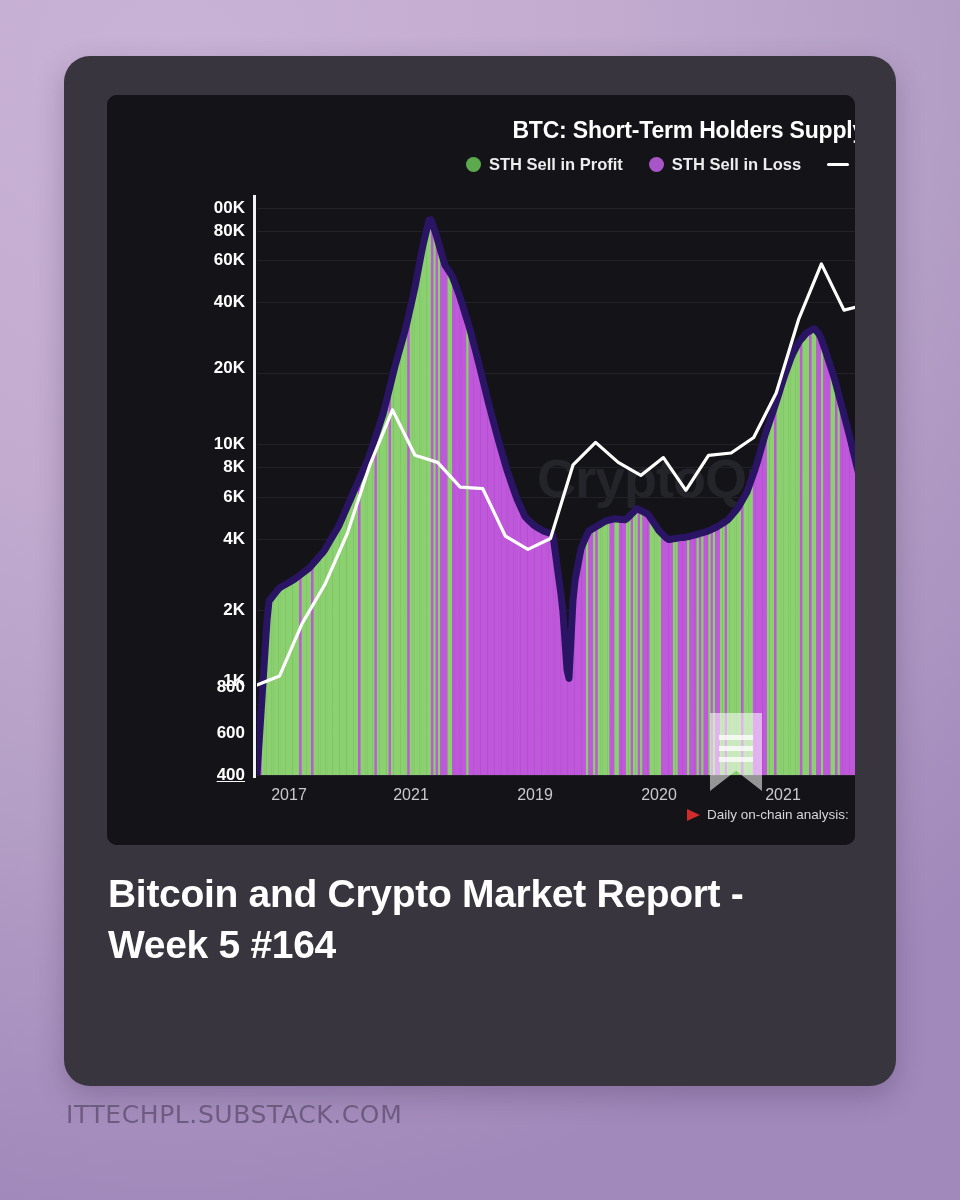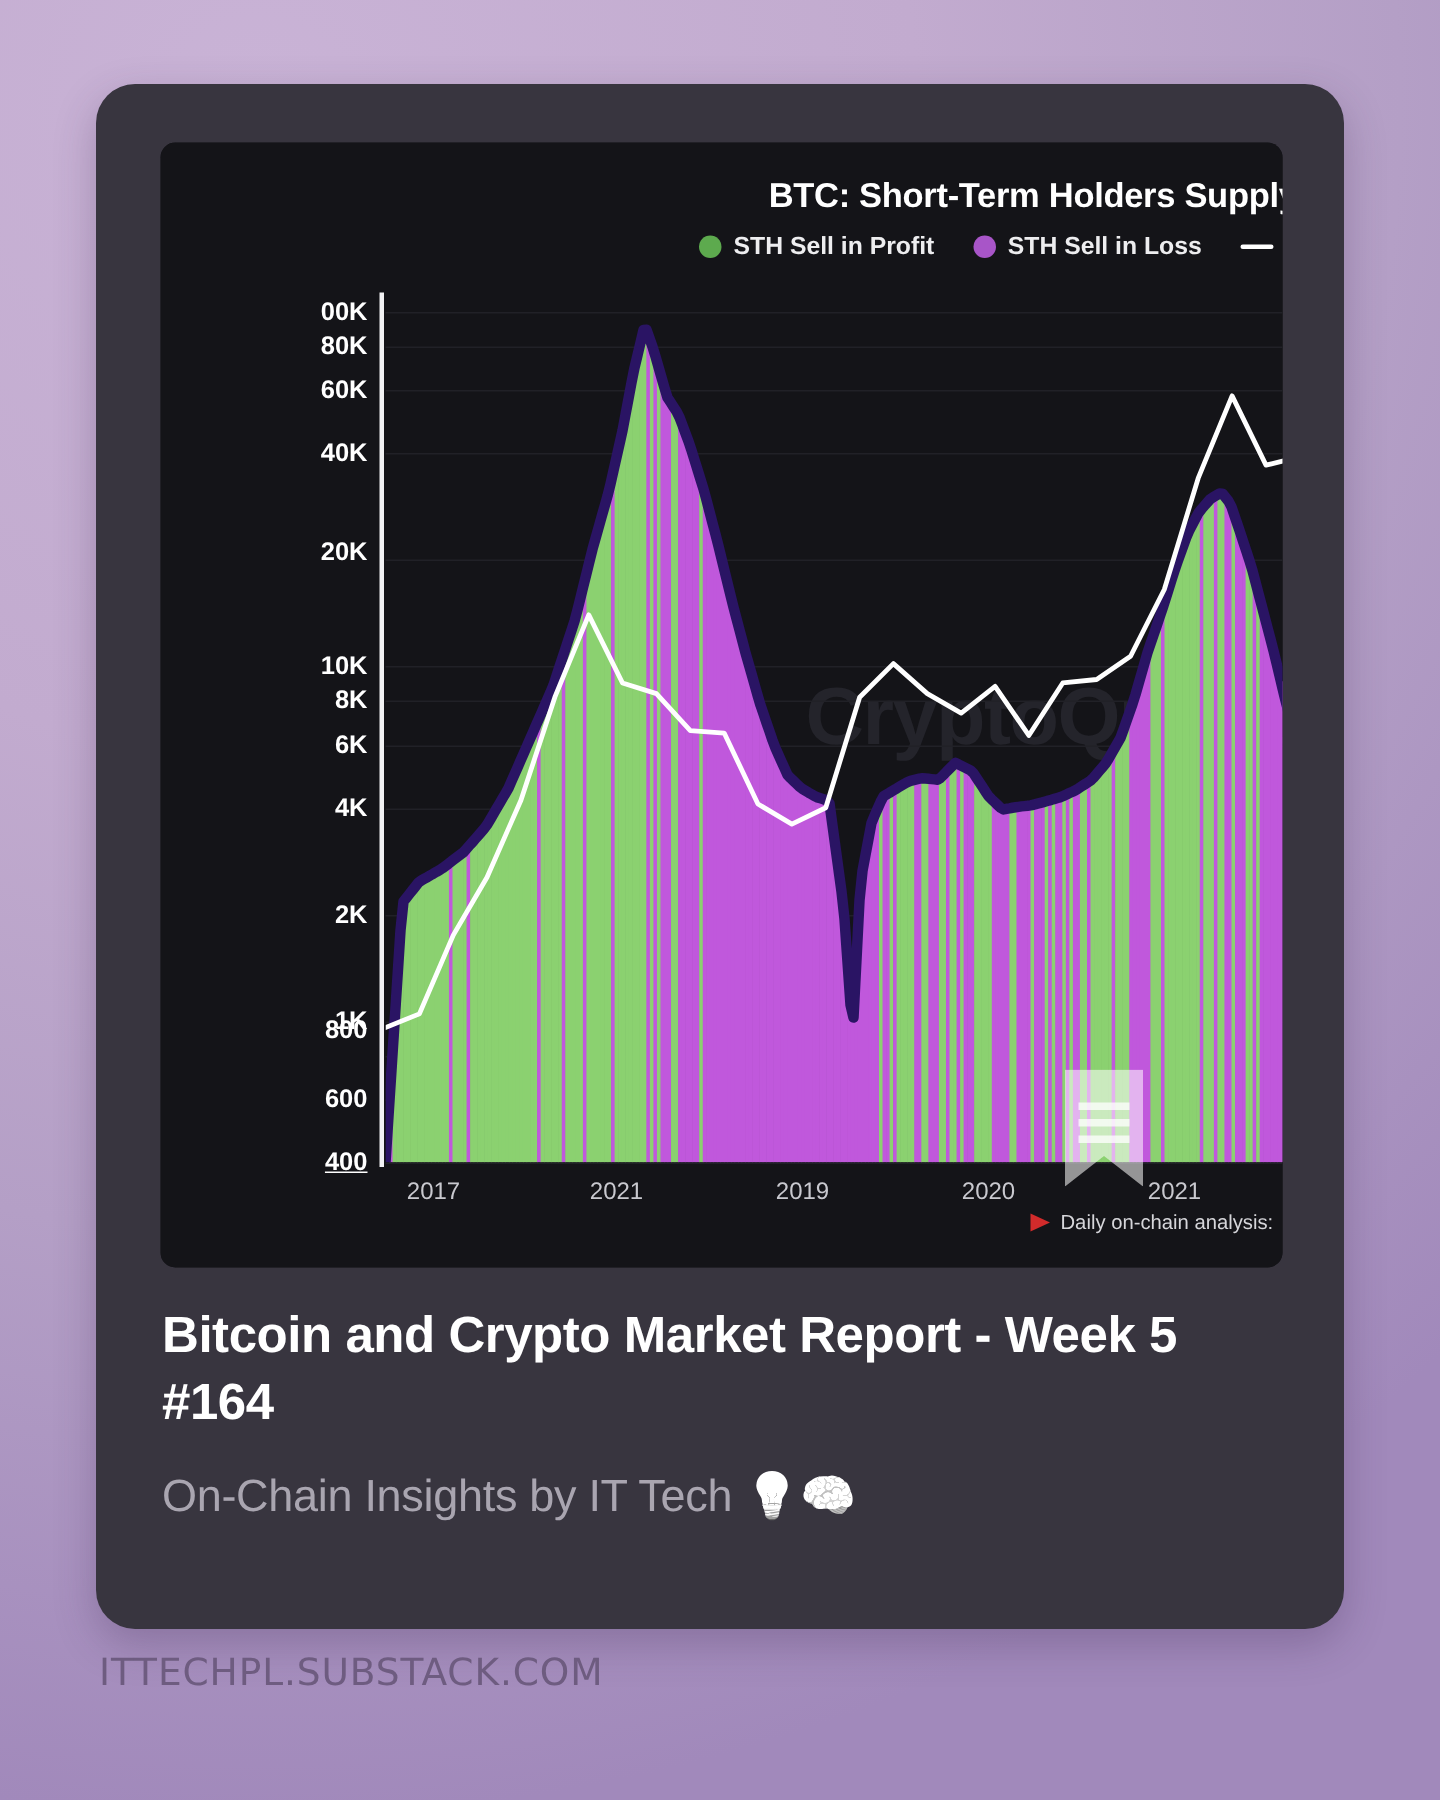--- a/index.html
+++ b/index.html
@@ -129,21 +129,21 @@
     font-size:13.5px; color:#D6D6DA;
     white-space:nowrap;
   }
   .flag-icon { width:0;height:0;border-left:13px solid #D22B2B;
                border-top:6px solid transparent;border-bottom:6px solid transparent; }
   .chart-footer a, .chart-footer .link { color:#E6E6EA; text-decoration:underline; }
 
   
   .card-text { position:absolute; left:44px; right:44px; top:812px; }
   .card-title {
-    font-size:34px; font-weight:700; line-height:1.32;
+    font-size:39px; font-weight:700; line-height:1.32;
     color:#FFFFFF; letter-spacing:-.3px;
   }
   .card-subtitle {
     margin-top:20px;
     font-size:30px; font-weight:400; line-height:1.3;
     color:#A9A5B0; letter-spacing:-.2px;
   }
   .emoji { filter:grayscale(1) brightness(1.5); }
 
   .site-url {
@@ -565,20 +565,17 @@
         <span class="flag-icon"></span>
         <span>Daily on-chain analysis:</span>
         <span class="link">https://x.com/AxelA</span>
       </div>
 
     </div>
   </div>
 
   <div class="card-text">
     <div class="card-title">Bitcoin and Crypto Market Report - Week 5 #164</div>
-    <div class="card-subtitle">
-      <span>On-Chain Insights by IT Tech </span><span class="emoji">💡🧠</span>
-    </div>
   </div>
 
 </div>
 
 <div class="site-url">ITTECHPL.SUBSTACK.COM</div>
 
 </body></html>

